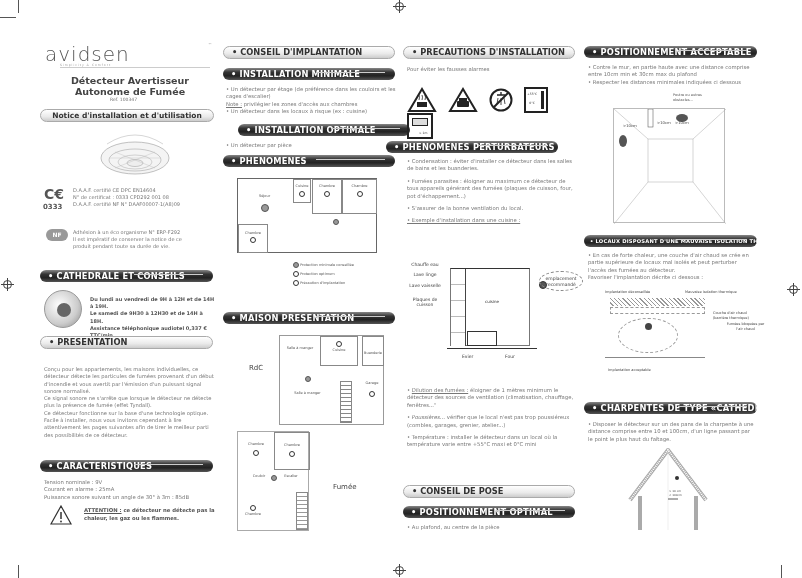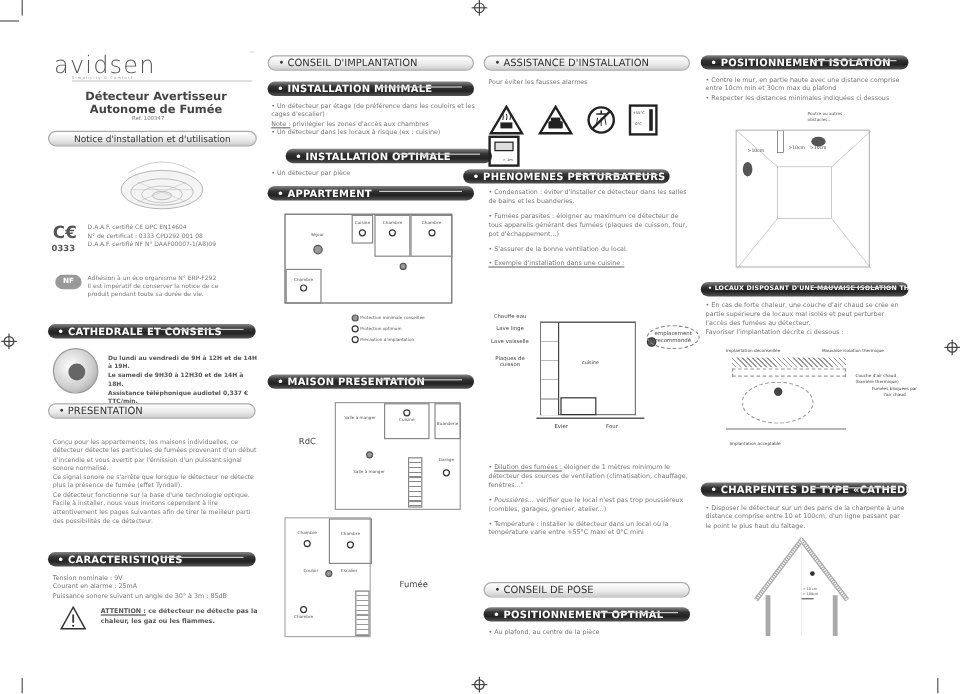--- a/index.html
+++ b/index.html
@@ -1,21 +1,21 @@
 <!DOCTYPE html>
 <html><head>
 <meta charset="utf-8">
 <style>
 *{box-sizing:border-box;margin:0;padding:0}
 body{width:802px;height:578px;background:#fff;font-family:"DejaVu Sans",sans-serif;color:#666;position:relative;overflow:hidden}
 .abs{position:absolute}
 .txt{font-size:5.3px;line-height:7.4px;color:#777}
 .bar-dark{position:absolute;height:12px;border-radius:7px;background:linear-gradient(#888 0%,#333 35%,#222 65%,#555 100%);color:#fff;font-weight:bold;font-size:8.3px;line-height:12px;padding-left:8px;letter-spacing:0.2px;overflow:hidden;white-space:nowrap}
 .bar-dark::after{content:"";position:absolute;right:10px;top:4px;width:40%;height:1px;background:#ccc}
-.bar-light{position:absolute;height:13px;border-radius:7px;background:linear-gradient(#fff,#eaeaea 60%,#ccc);border:1px solid #aaa;color:#333;font-weight:normal;font-size:8.3px;line-height:11px;padding-left:8px;white-space:nowrap}
+.bar-light{position:absolute;height:13px;border-radius:7px;background:linear-gradient(#fff,#eaeaea 60%,#ccc);border:1px solid #aaa;color:#333;font-weight:bold;font-size:8.3px;line-height:11px;padding-left:8px;white-space:nowrap}
 .reg{position:absolute;width:9px;height:9px;border:1px solid #444;border-radius:50%}
 .reg::before{content:"";position:absolute;left:3px;top:-3px;width:1px;height:13px;background:#444}
 .reg::after{content:"";position:absolute;top:3px;left:-3px;height:1px;width:13px;background:#444}
 .crop{position:absolute;background:#555}
 .dot-grey{display:inline-block;width:8px;height:8px;border-radius:50%;background:#999;border:1px solid #555}
 .dot-white{display:inline-block;width:8px;height:8px;border-radius:50%;background:#fff;border:1px solid #333}
 .dot-x{display:inline-block;width:8px;height:8px;border-radius:50%;background:#fff;border:1px solid #333;position:relative}
 .plan{position:absolute;border:1px solid #666;background:#fff}
 .room{position:absolute;border:1px solid #888;font-size:3.5px;color:#555;text-align:center}
 .ul{text-decoration:underline}
@@ -110,21 +110,21 @@
 
 <div class="bar-light" style="left:223px;top:46px;width:172px">• CONSEIL D'IMPLANTATION</div>
 <div class="bar-dark" style="left:223px;top:68px;width:172px">• INSTALLATION MINIMALE</div>
 <div class="abs txt" style="left:226px;top:86px;width:170px">
   <div>• Un détecteur par étage (de préférence dans les couloirs et les cages d'escalier)</div>
   <div><span class="ul">Note :</span> <span>privilégier les zones d'accès aux chambres</span></div>
   <div>• Un détecteur dans les locaux à risque (ex : cuisine)</div>
 </div>
 <div class="bar-dark" style="left:238px;top:124px;width:172px">• INSTALLATION OPTIMALE</div>
 <div class="abs txt" style="left:226px;top:142px">• Un détecteur par pièce</div>
-<div class="bar-dark" style="left:223px;top:155px;width:172px">• APPARTEMENT</div>
+<div class="bar-dark" style="left:223px;top:155px;width:172px">• PHENOMENES</div>
 
 <div class="plan" style="left:237px;top:178px;width:140px;height:75px">
   <div class="room" style="left:0;top:0;width:53px;height:45px;border:none"><div style="margin-top:15px">Séjour</div><span class="dot-grey" style="margin-top:6px"></span></div>
   <div class="room" style="left:55px;top:0;width:18px;height:24px"><div style="margin-top:4px">Cuisine</div><span class="dot-x" style="margin-top:3px;width:6px;height:6px"></span></div>
   <div class="room" style="left:74px;top:0;width:30px;height:35px"><div style="margin-top:4px">Chambre</div><span class="dot-white" style="margin-top:3px;width:6px;height:6px"></span></div>
   <div class="room" style="left:104px;top:0;width:35px;height:35px"><div style="margin-top:4px">Chambre</div><span class="dot-white" style="margin-top:3px;width:6px;height:6px"></span></div>
   <div class="room" style="left:0;top:45px;width:30px;height:29px"><div style="margin-top:6px">Chambre</div><span class="dot-white" style="margin-top:2px;width:6px;height:6px"></span></div>
   <span class="dot-grey abs" style="left:95px;top:40px;width:6px;height:6px"></span>
 </div>
 <div class="abs" style="left:293px;top:261px;font-size:3.5px;line-height:9px;color:#555">
@@ -159,21 +159,21 @@
       <div>Escalier</div>
     </div>
   <div class="room" style="left:0;top:55px;width:30px;height:44px;border:none">
       <div style="margin-top:18px"><span class="dot-white" style="width:6px;height:6px"></span></div>
       <div>Chambre</div>
     </div>
   <div class="abs" style="left:58px;top:60px;width:12px;height:38px;background:repeating-linear-gradient(#fff 0 3px,#999 3px 4px);border:1px solid #888"></div>
 </div>
 <div class="abs" style="left:333px;top:483px;font-size:7px;color:#444">Fumée</div>
 
-<div class="bar-light" style="left:403px;top:46px;width:172px">• ASSISTANCE D'INSTALLATION</div>
+<div class="bar-light" style="left:403px;top:46px;width:172px">• PRECAUTIONS D'INSTALLATION</div>
 <div class="abs txt" style="left:407px;top:66px">Pour éviter les fausses alarmes</div>
 <div class="abs" style="left:407px;top:87px;width:175px">
   <svg class="sign" width="30" height="26" viewBox="0 0 30 26">
       <path d="M15 2 L28 24 L2 24 Z" fill="#fff" stroke="#222" stroke-width="2"></path>
       <rect x="10" y="15" width="10" height="5" fill="#222"></rect>
       <path d="M12 13 q1 -3 0 -5 M15 13 q1 -3 0 -5 M18 13 q1 -3 0 -5" stroke="#222" fill="none" stroke-width="0.8"></path>
     </svg>
   <svg class="sign" width="30" height="26" viewBox="0 0 30 26">
       <path d="M15 2 L28 24 L2 24 Z" fill="#fff" stroke="#222" stroke-width="2"></path>
       <rect x="9" y="14" width="12" height="6" rx="1" fill="#222"></rect>
@@ -226,21 +226,21 @@
 <div class="abs txt" style="left:407px;top:387px;width:170px">
   <div style="margin-bottom:5px">• <span class="ul">Dilution des fumées :</span><span> éloigner de 1 mètres minimum le détecteur des sources de ventilation (climatisation, chauffage, fenêtres..."</span></div>
   <div style="margin-bottom:5px">• <i>Poussières...</i><span> vérifier que le local n'est pas trop poussiéreux (combles, garages, grenier, atelier...)</span></div>
   <div>• <span>Température :</span><span> installer le détecteur dans un local où la température varie entre +55°C maxi et 0°C mini</span></div>
 </div>
 
 <div class="bar-light" style="left:403px;top:485px;width:172px">• CONSEIL DE POSE</div>
 <div class="bar-dark" style="left:403px;top:506px;width:172px">• POSITIONNEMENT OPTIMAL</div>
 <div class="abs txt" style="left:407px;top:524px">• Au plafond, au centre de la pièce</div>
 
-<div class="bar-dark" style="left:584px;top:46px;width:173px">• POSITIONNEMENT ISOLATION</div>
+<div class="bar-dark" style="left:584px;top:46px;width:173px">• POSITIONNEMENT ACCEPTABLE</div>
 <div class="abs txt" style="left:588px;top:64px;width:168px">
   <div>• Contre le mur, en partie haute avec une distance comprise entre 10cm min et 30cm max du plafond</div>
   <div>• Respecter les distances minimales indiquées ci dessous</div>
 </div>
 <div class="abs" style="left:613px;top:93px;width:115px;height:131px">
   <div class="abs" style="left:60px;top:0;width:40px;font-size:3.5px;line-height:5px;color:#555">Poutre ou autres obstacles...</div>
   <div class="abs" style="left:0;top:15px;width:112px;height:115px;border:1px solid #bbb">
     <svg width="112" height="115" viewBox="0 0 112 115">
       <rect x="34" y="30" width="45" height="43" fill="none" stroke="#aaa" stroke-width="0.5"></rect>
       <line x1="0" y1="0" x2="34" y2="30" stroke="#aaa" stroke-width="0.5"></line>

